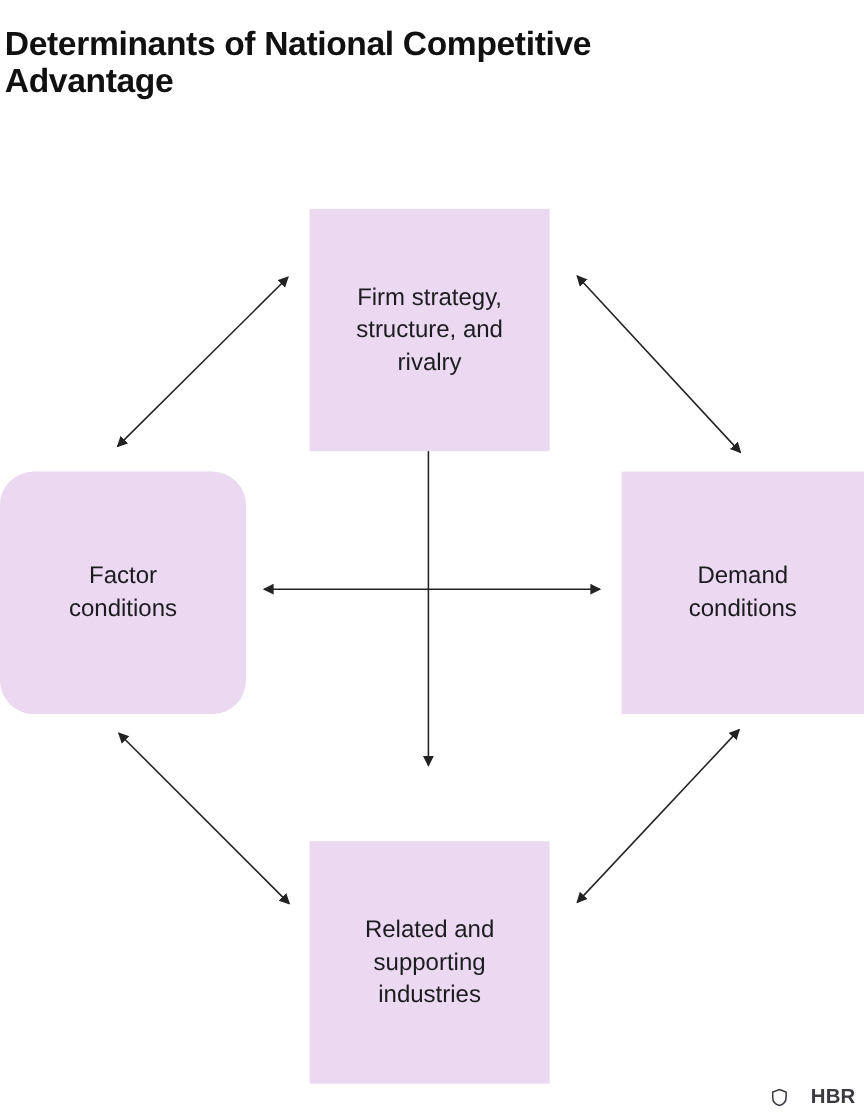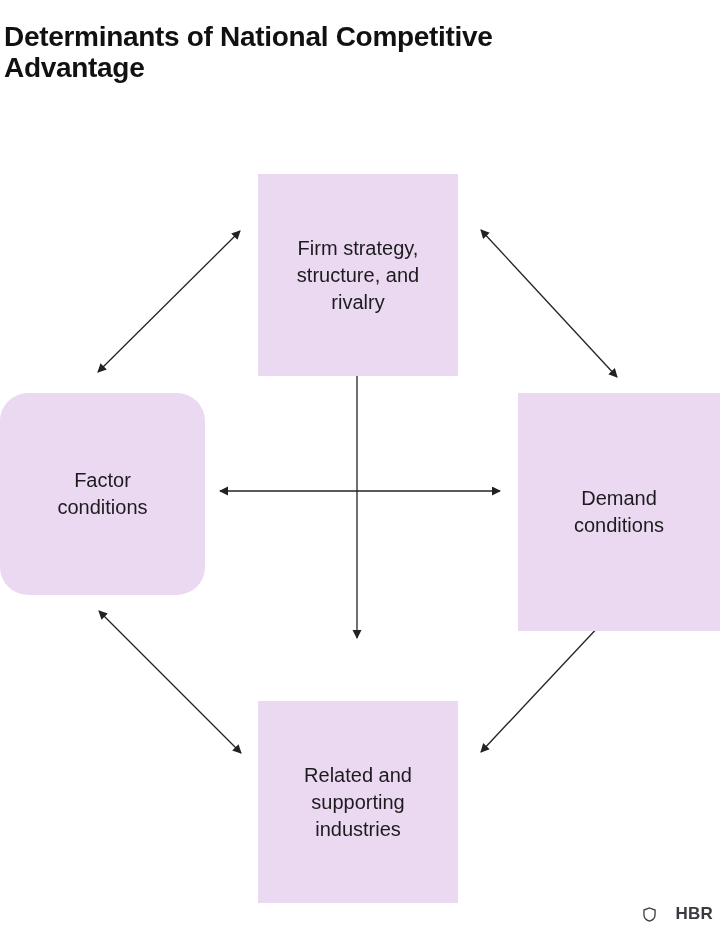--- a/index.html
+++ b/index.html
@@ -38,21 +38,21 @@
     justify-content: center;
     text-align: center;
     background: #ebd8f1;
     color: #1c1c1f;
     font-size: 20px;
     line-height: 1.35;
   }
   .node .label { display: inline-block; }
   .node-top    { left: 258px; top: 133px; width: 200px; height: 202px; margin-top: 41px; }
   .node-left   { left: 0px;   top: 393px; width: 205px; height: 202px; }
-  .node-right  { left: 518px; top: 393px; width: 202px; height: 238px; }
+  .node-right  { left: 518px; top: 393px; width: 202px; height: 202px; }
   .node-bottom { left: 258px; top: 653px; width: 200px; height: 202px; }
   .node-top .label,
   .node-bottom .label { max-width: 150px; }
   .node-left .label,
   .node-right .label  { max-width: 112px; }
   .brand {
     position: absolute;
     right: 7px;
     bottom: 7px;
     display: flex;

